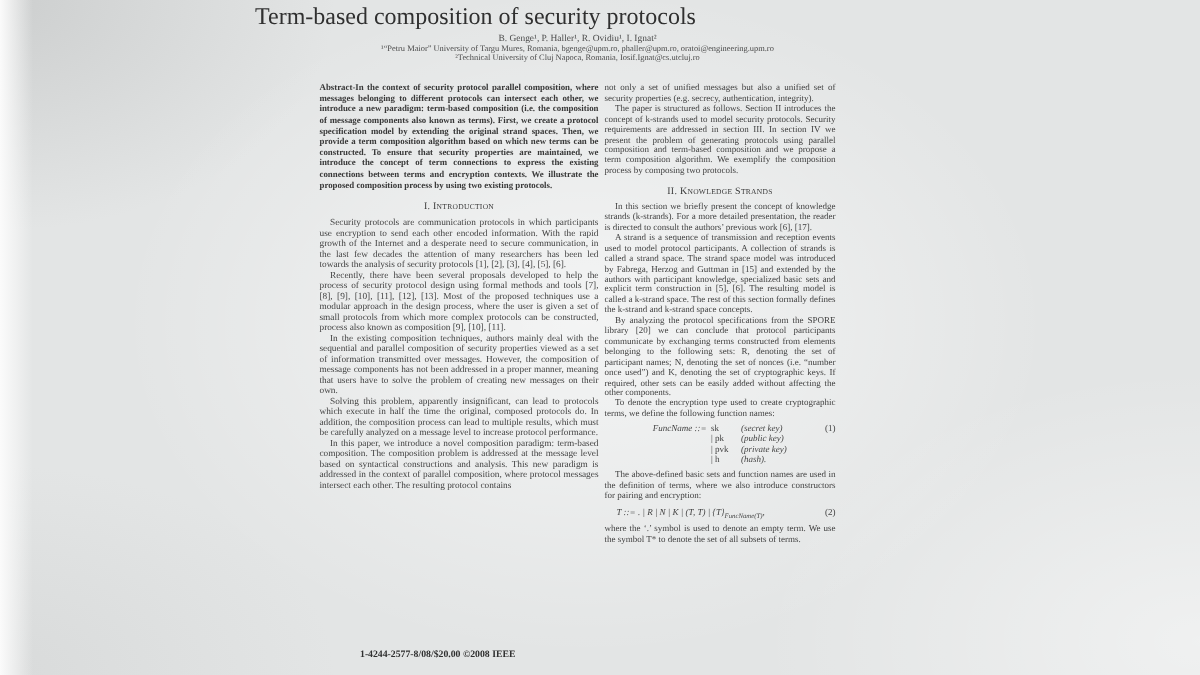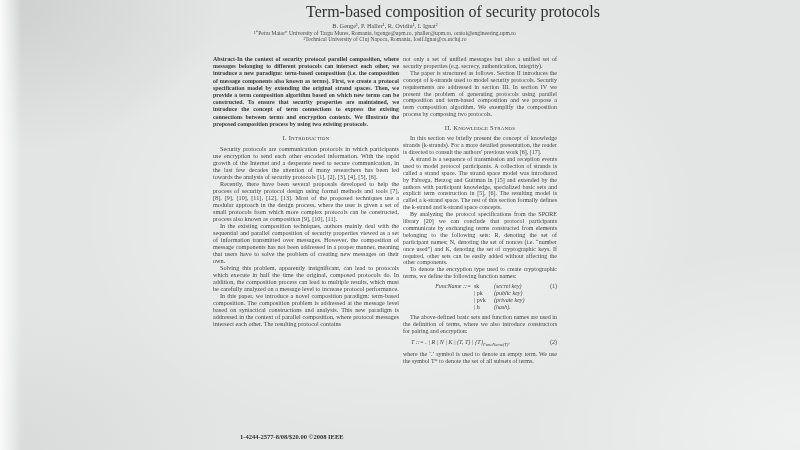--- a/index.html
+++ b/index.html
@@ -13,21 +13,21 @@
       radial-gradient(ellipse 430px 310px at 390px 215px, rgba(255,255,255,0.6), rgba(255,255,255,0) 72%),
       linear-gradient(90deg, #fbfbfb 0px, rgba(251,251,251,0) 22px),
       radial-gradient(ellipse 320px 220px at 0% 0%, rgba(168,170,170,0.38), rgba(168,170,170,0) 70%),
       radial-gradient(ellipse 320px 200px at 0% 100%, rgba(185,187,187,0.25), rgba(185,187,187,0) 70%),
       radial-gradient(ellipse 420px 260px at 100% 95%, rgba(255,255,255,0.45), rgba(255,255,255,0) 70%),
       #e3e5e5;
     color:#3e3e3e;
   }
   .title{
     position:absolute;left:170px;top:3px;width:430px;
-    text-align:right;white-space:nowrap;
+    text-align:left;white-space:nowrap;
     font-size:16px;color:#303030;
   }
   .author-block{
     position:absolute;left:170px;top:22px;width:430px;text-align:center;color:#4a4a4a;
   }
   .author-line{font-size:6.3px;line-height:7.5px;}
   .affil-line{font-size:5.6px;line-height:6.4px;}
   .col{position:absolute;text-align:justify;color:#424242;}
   .col-left{left:213px;top:56px;width:186px;font-size:6.2px;line-height:7px;}
   .col-right{left:403px;top:56px;width:154px;font-size:6px;line-height:6.9px;}

